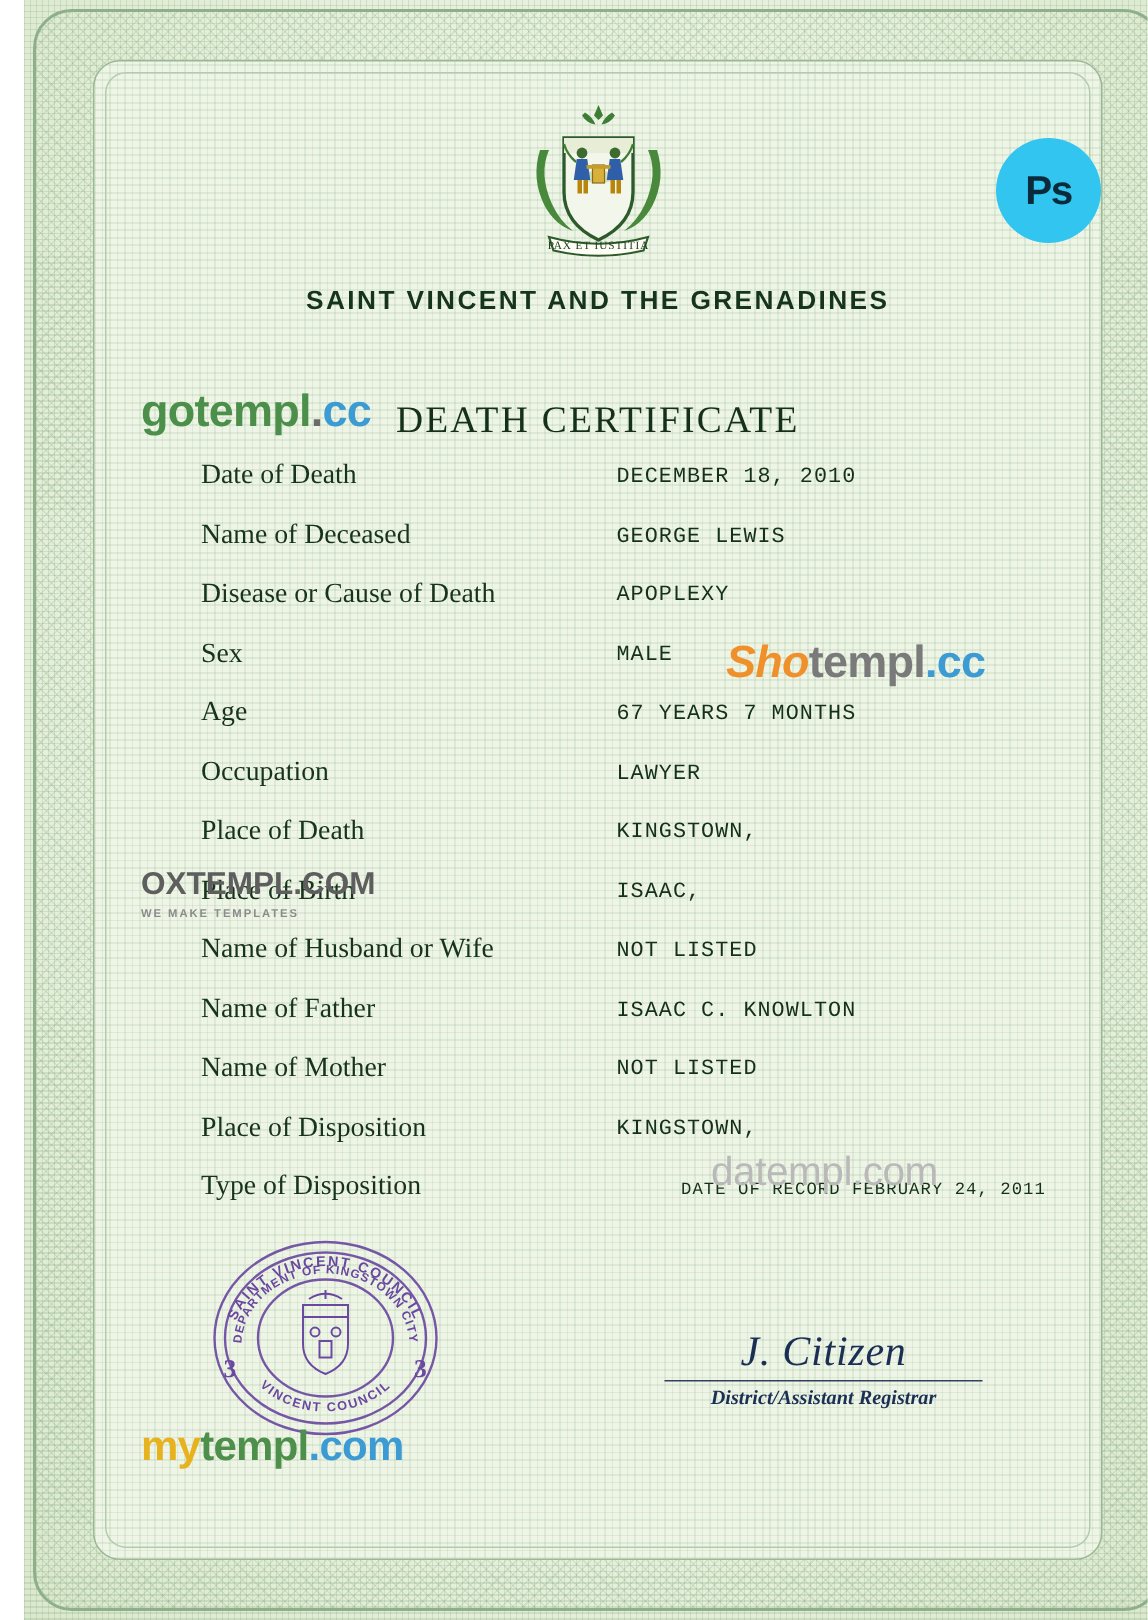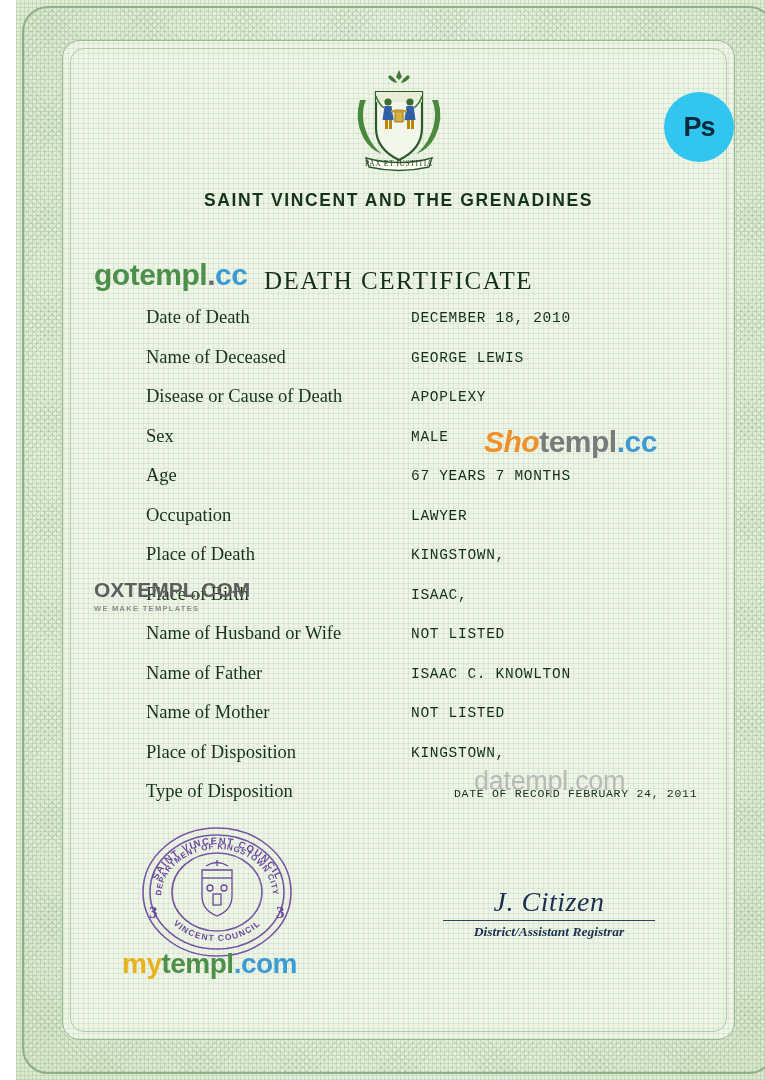--- a/index.html
+++ b/index.html
@@ -137,21 +137,20 @@
     height: 39.5px;
   }
   .field-label {
     position: absolute;
     left: 8px;
     top: 0;
     font-family: "Liberation Serif", serif;
     font-size: 18.5px;
     color: #17331c;
     white-space: nowrap;
-    margin-left: 12px;
   }
   .field-value {
     position: absolute;
     left: 285px;
     top: 3px;
     font-family: "Liberation Mono", monospace;
     font-size: 14.5px;
     letter-spacing: 0.7px;
     color: #14301a;
     white-space: nowrap;
@@ -258,21 +257,21 @@
     letter-spacing: -0.3px;
   }
 
   .wm-mytempl {
     left: 78px; top: 948px;
     font-family: "Liberation Sans", sans-serif;
     font-size: 28px;
     font-weight: bold;
     letter-spacing: -0.5px;
   }
-  .wm-mytempl .m1 { color: #e8b21e; margin-left: 28px; }
+  .wm-mytempl .m1 { color: #e8b21e; }
   .wm-mytempl .m2 { color: #4e8f4b; }
   .wm-mytempl .m3 { color: #3d9bd4; }
 </style>
 </head>
 <body>
 
 <div class="certificate">
 
   <div class="border-scallop"></div>
   <div class="inner-panel"></div>

